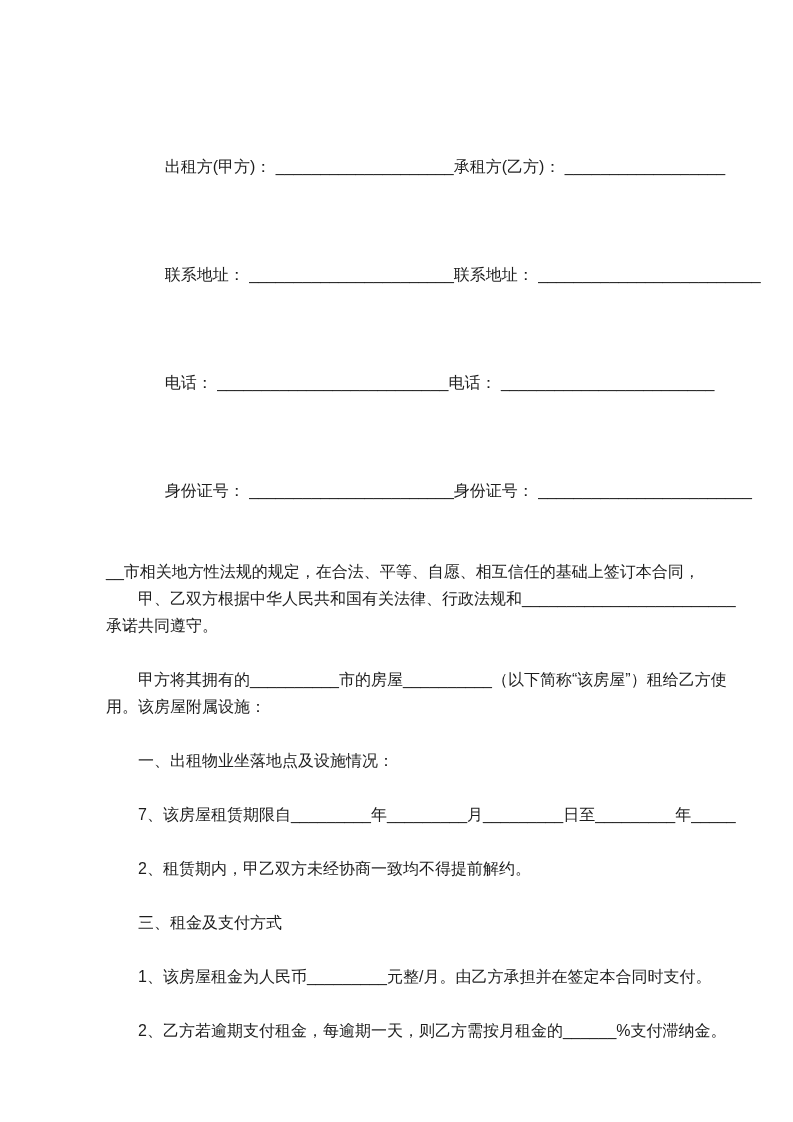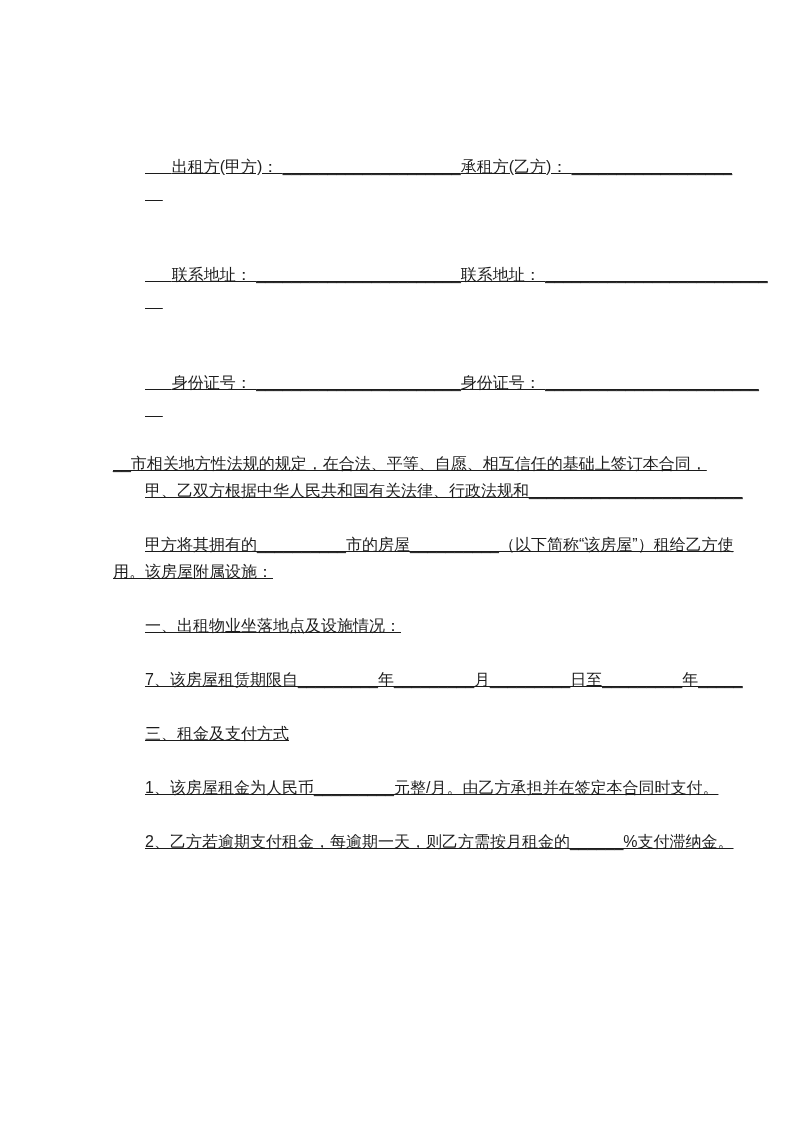--- a/index.html
+++ b/index.html
@@ -17,22 +17,21 @@
     font-size: 16px;
     color: #1c1c1c;
   }
   .content {
     position: absolute;
     top: 126px;
     left: 100px;
     width: 613px;
   }
   .block {
-    margin: 0 0 27px 13px;
-    text-decoration: underline;
+    margin: 0 0 27px 6px;
   }
   .line {
     line-height: 27px;
     white-space: pre;
   }
   .ind {
     padding-left: 32px;
   }
   .blank {
     letter-spacing: 0;
@@ -45,42 +44,47 @@
   <div class="content">
 
     <div class="block line ind">
       <span>出租方(甲方)： </span><span class="blank">____________________</span><span>承租方(乙方)： </span><span class="blank">__________________</span>
     </div>
 
     <div class="block line ind">
       <span>联系地址： </span><span class="blank">_______________________</span><span>联系地址： </span><span class="blank">_________________________</span>
     </div>
 
+    <div class="block line ind">
+      <span>电话： </span><span class="blank">__________________________</span><span>电话： </span><span class="blank">________________________</span>
+    </div>
 
     <div class="block line ind">
       <span>身份证号： </span><span class="blank">_______________________</span><span>身份证号： </span><span class="blank">________________________</span>
     </div>
 
     <div class="block">
       <div class="line">__市相关地方性法规的规定，在合法、平等、自愿、相互信任的基础上签订本合同，</div>
       <div class="line ind">甲、乙双方根据中华人民共和国有关法律、行政法规和________________________</div>
+      <div class="line">承诺共同遵守。</div>
     </div>
 
     <div class="block">
       <div class="line ind">甲方将其拥有的__________市的房屋__________（以下简称“该房屋”）租给乙方使</div>
       <div class="line">用。该房屋附属设施：</div>
     </div>
 
     <div class="block line ind">一、出租物业坐落地点及设施情况：</div>
 
 
     <div class="block">
       <div class="line ind">7、该房屋租赁期限自_________年_________月_________日至_________年_____</div>
     </div>
 
+    <div class="block line ind">2、租赁期内，甲乙双方未经协商一致均不得提前解约。</div>
 
     <div class="block line ind">三、租金及支付方式</div>
 
     <div class="block line ind">1、该房屋租金为人民币_________元整/月。由乙方承担并在签定本合同时支付。</div>
 
     <div class="block">
       <div class="line ind">2、乙方若逾期支付租金，每逾期一天，则乙方需按月租金的______%支付滞纳金。</div>
 
     </div>
 

